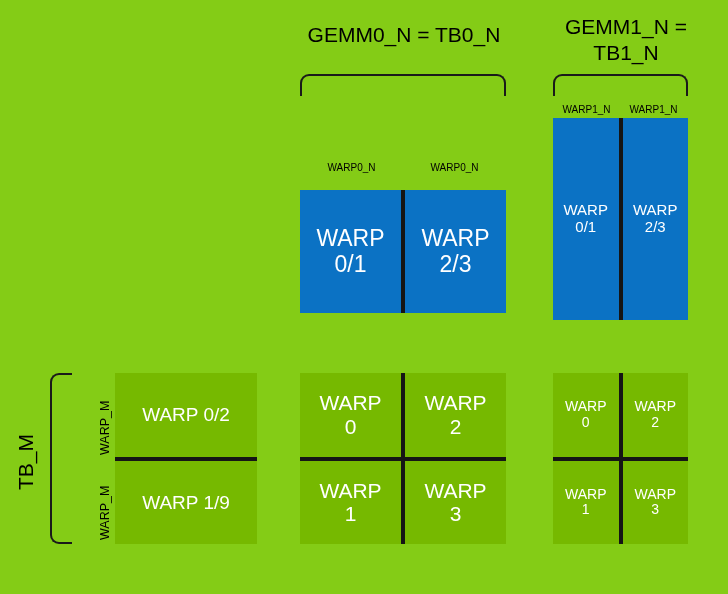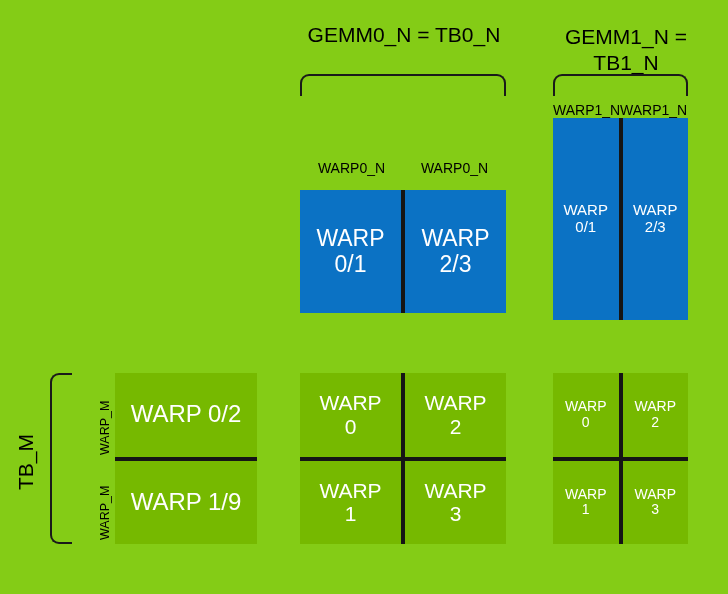--- a/index.html
+++ b/index.html
@@ -20,21 +20,21 @@
   .heading {
     position: absolute;
     color: #000000;
     font-size: 21px;
     line-height: 26px;
     font-weight: 400;
     text-align: center;
     white-space: pre-line;
   }
   #gemm0-heading { left: 284px; top: 22px; width: 240px; }
-  #gemm1-heading { left: 552px; top: 24px;  width: 148px; }
+  #gemm1-heading { left: 552px; top: 14px;  width: 148px; }
 
   
   .hbracket {
     position: absolute;
     border-top: 2px solid #1a1a1a;
     border-left: 2px solid #1a1a1a;
     border-right: 2px solid #1a1a1a;
     border-radius: 9px 9px 0 0;
     box-sizing: border-box;
   }
@@ -49,21 +49,21 @@
     border-bottom: 2px solid #1a1a1a;
     border-radius: 9px 0 0 9px;
     box-sizing: border-box;
   }
   #tbm-bracket { left: 50px; top: 373px; width: 22px; height: 171px; }
 
   
   .tick-label {
     position: absolute;
     color: #000000;
-    font-size: 14px;
+    font-size: 10px;
     line-height: 14px;
     text-align: center;
     white-space: nowrap;
   }
   
   .tick-label-v {
     position: absolute;
     color: #000000;
     font-size: 12.5px;
     line-height: 14px;
@@ -120,21 +120,21 @@
     grid-template-rows: 1fr;
   }
   #blue-tb1 .cell { font-size: 15px; }
 
   
   #green-tbm {
     left: 115px; top: 373px; width: 142px; height: 171px;
     grid-template-columns: 1fr;
     grid-template-rows: 1fr 1fr;
   }
-  #green-tbm .cell { font-size: 24px; }
+  #green-tbm .cell { font-size: 19px; }
 
   
   #green-mid {
     left: 300px; top: 373px; width: 206px; height: 171px;
     grid-template-columns: 1fr 1fr;
     grid-template-rows: 1fr 1fr;
   }
   #green-mid .cell { font-size: 21px; }
 
   

